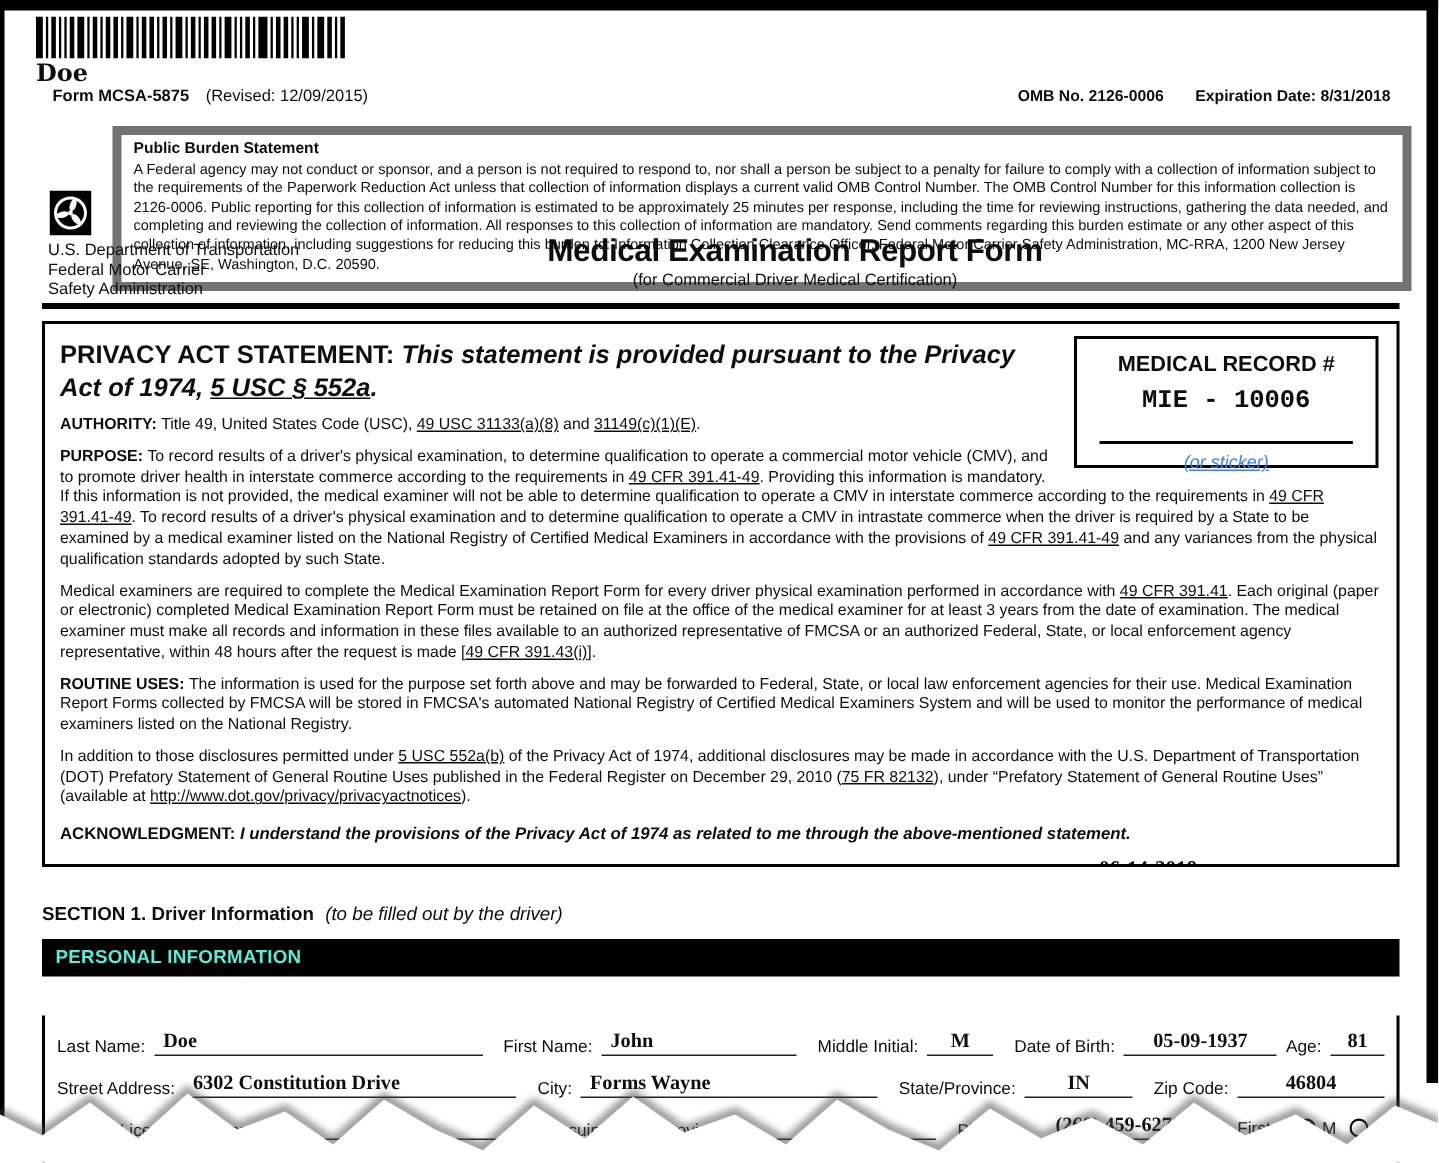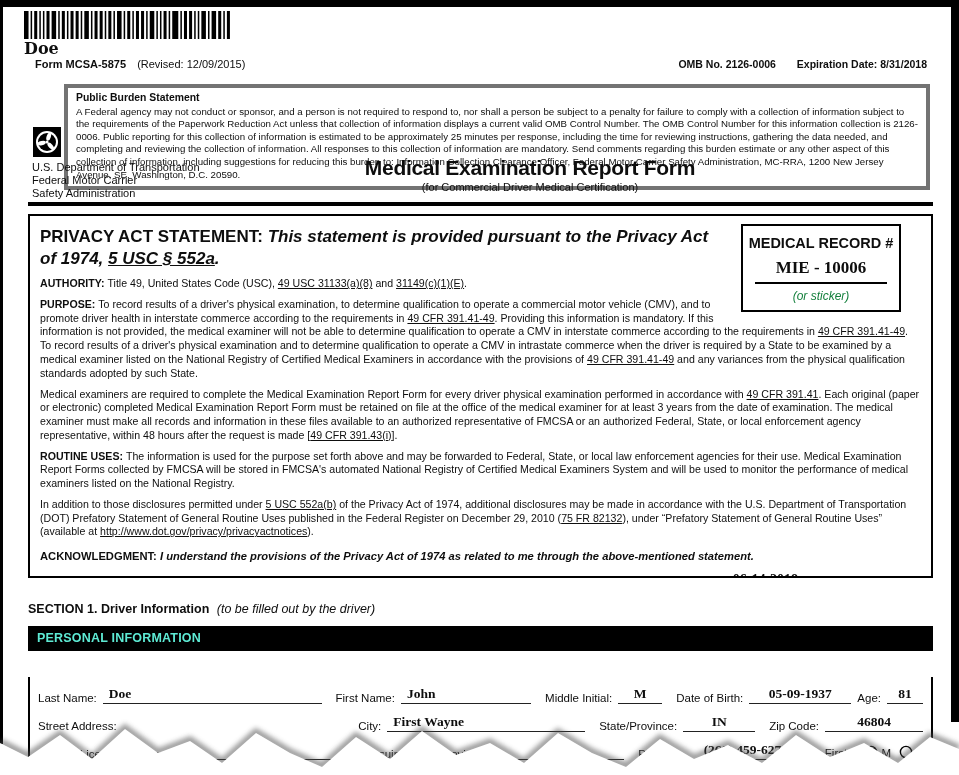--- a/index.html
+++ b/index.html
@@ -17,43 +17,43 @@
   
   .barcode{position:absolute;left:24px;top:11px;}
   .mast-name{position:absolute;left:24px;top:39px;font-family:"DejaVu Serif",serif;
              font-weight:bold;font-size:16px;}
   .mast-form{position:absolute;left:35px;top:58px;font-size:11px;}
   .mast-form .rev{margin-left:8px;font-weight:normal;}
   .mast-omb{position:absolute;right:32px;top:58px;font-size:10.5px;font-weight:bold;}
   .mast-omb span{margin-left:18px;}
 
   
-  .burden-box{position:absolute;left:64px;top:84px;width:866px;box-sizing:border-box;
-              border:4px solid #737373;padding:3px 8px 5px;font-size:9.7px;line-height:1.3;}
+  .burden-box{position:absolute;left:75px;top:84px;width:866px;box-sizing:border-box;
+              border:6px solid #737373;padding:3px 8px 5px;font-size:9.7px;line-height:1.3;}
   .burden-title{font-weight:bold;font-size:10.4px;margin-bottom:1px;}
 
   
   .dot-logo{position:absolute;left:33px;top:127px;}
   .dept{position:absolute;left:32px;top:161px;font-size:11px;line-height:1.2;}
   .title-wrap{position:absolute;left:250px;top:156px;width:560px;text-align:center;}
   .form-title{font-size:21px;font-weight:bold;letter-spacing:-0.3px;}
   .form-subtitle{font-size:11px;margin-top:1px;}
   .header-rule{position:absolute;left:28px;top:202px;width:905px;height:4px;background:#000;}
 
   
   .privacy-box{position:absolute;left:28px;top:214px;width:905px;height:364px;box-sizing:border-box;
                border:2px solid #000;padding:6px 10px 4px;font-size:10.6px;line-height:1.3;overflow:hidden;}
   .privacy-box p{margin:4px 0 7px;}
   .p-statement{font-size:17px;}
-  .medrec-box{float:right;width:160px;height:88px;box-sizing:border-box;border:2px solid #000;
-              margin:2px 20px 10px 16px;text-align:center;padding-top:8px;}
+  .medrec-box{float:right;width:203px;height:88px;box-sizing:border-box;border:2px solid #000;
+              margin:2px 2px 10px 16px;text-align:center;padding-top:8px;}
   .medrec-label{font-weight:bold;font-size:14.5px;}
-  .medrec-value{display:block;width:85%;margin:4px auto 0;font-family:Liberation Serif, serif;
-                font-weight:bold;font-size:17px;border-bottom:2px solid #000;padding-bottom:3px;}
-  .medrec-note{display:block;margin-top:5px;font-style:italic;font-size:12px;color:#15803d;}
+  .medrec-value{display:block;width:85%;margin:4px auto 0;font-family:Liberation Mono, monospace;
+                font-weight:bold;font-size:17px;border-bottom:2px solid #000;padding-bottom:15px;}
+  .medrec-note{display:block;margin-top:5px;font-style:italic;font-size:12px;color:#3b82f6;text-decoration:underline;}
   .p-ack{font-size:11.2px;margin-top:10px !important;}
   .sig-row{display:flex;align-items:flex-end;margin-top:4px;font-size:11.5px;}
   .sig-line{width:505px;border-bottom:1.3px solid #666;margin-left:10px;height:13px;}
   .date-lbl{margin-left:22px;}
   .date-val{font-family:"Liberation Serif",serif;font-weight:bold;font-size:14px;
             border-bottom:1.3px solid #666;padding:0 20px 1px;margin-left:8px;}
 
   
   .section1-title{position:absolute;left:28px;top:602px;font-size:12.5px;}
   .section1-title .main{font-weight:bold;}
@@ -221,24 +221,25 @@
       </div>
       <div class="fld" style="margin-right:0;">
         <span class="lbl">Age:</span>
         <span class="val center" style="width:24px;">81</span>
       </div>
     </div>
 
     <div class="pi-row">
       <div class="fld fld-grow" style="flex:1.35;">
         <span class="lbl">Street Address:</span>
+        <span class="val grow">6302 Constitution Drive</span>
       </div>
       <div class="fld fld-grow" style="flex:1;">
         <span class="lbl">City:</span>
-        <span class="val grow">First Wayne</span>
+        <span class="val grow">Forms Wayne</span>
       </div>
       <div class="fld">
         <span class="lbl">State/Province:</span>
         <span class="val center" style="width:60px;">IN</span>
       </div>
       <div class="fld" style="margin-right:0;">
         <span class="lbl">Zip Code:</span>
         <span class="val center" style="width:86px;">46804</span>
       </div>
     </div>

